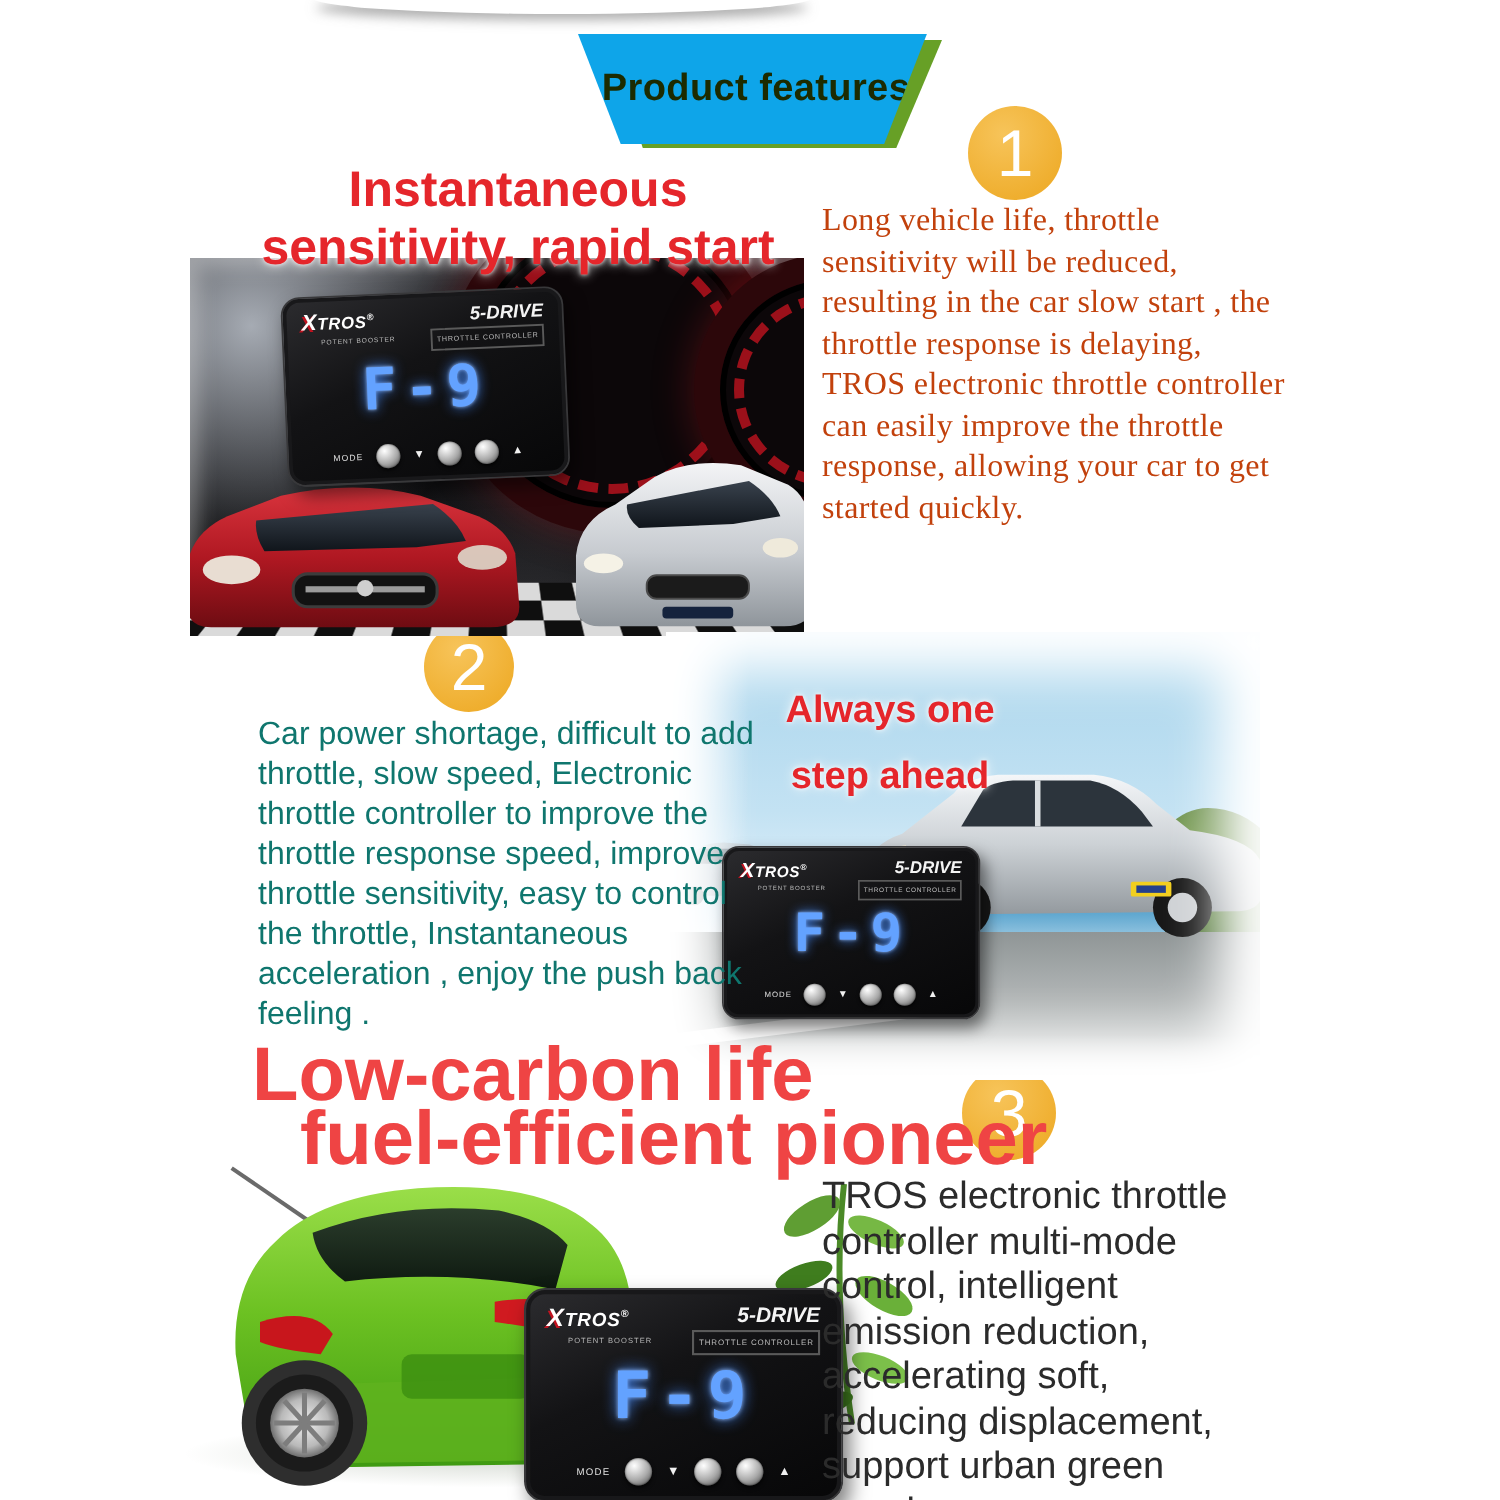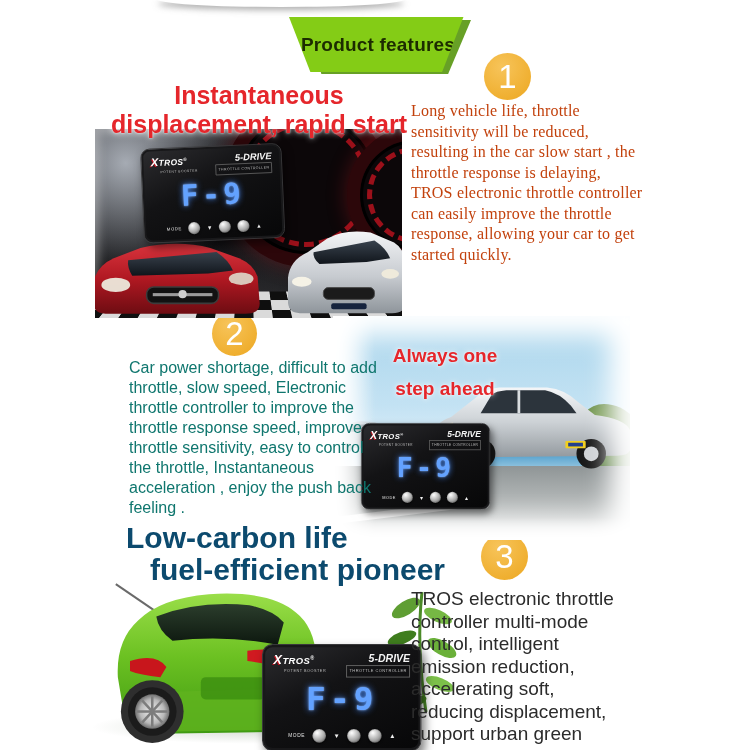--- a/index.html
+++ b/index.html
@@ -4,35 +4,35 @@
 <style>
   html,body{margin:0;padding:0;background:#fff;}
   .stage{position:relative;width:750px;height:750px;background:#ffffff;overflow:hidden;
          font-family:"Liberation Sans",sans-serif;}
   
   .top-curl{position:absolute;left:156px;top:-9px;width:250px;height:16px;border-radius:50%;
             box-shadow:0 5px 6px -2px rgba(110,110,110,.55);}
   
   .banner-shadow{position:absolute;left:295px;top:20px;width:176px;height:54px;background:#67a026;
                  clip-path:polygon(5% 0,100% 0,87% 100%,15% 100%);}
-  .banner{position:absolute;left:289px;top:17px;width:178px;height:55px;background:#84cc16;
+  .banner{position:absolute;left:289px;top:17px;width:178px;height:55px;background:#0ea5e9;
           clip-path:polygon(0 0,98% 0,86% 100%,12% 100%);display:flex;align-items:center;justify-content:center;}
   .banner span{font-size:19px;font-weight:600;color:#1c2b00;letter-spacing:.2px;}
   
   .step-circle{position:absolute;border-radius:50%;background:radial-gradient(circle at 38% 30%,#f7c45a,#efae2e 75%);
                color:#fff;display:flex;align-items:center;justify-content:center;font-size:33px;font-weight:400;}
   .c1{left:484px;top:53px;width:47px;height:47px;}
   .c2{left:212px;top:311px;width:45px;height:45px;}
   .c3{left:481px;top:533px;width:47px;height:47px;}
   
   .head-red{position:absolute;color:#e5262b;font-weight:bold;text-align:center;z-index:4;
             text-shadow:0 0 6px rgba(255,255,255,.9),0 0 2px rgba(255,255,255,.9);}
   .h1{left:103px;top:81px;width:312px;font-size:25px;line-height:29px;}
   .h2{left:350px;top:339px;width:190px;font-size:19px;line-height:33px;}
-  .head-green{position:absolute;left:126px;top:522px;color:#0c4a6e;font-weight:bold;font-size:30px;line-height:32px;z-index:4;}
+  .head-green{position:absolute;left:126px;top:522px;color:#ef4444;font-weight:bold;font-size:38px;line-height:32px;z-index:4;}
   .head-green .line2{margin-left:24px;}
   
   .para{position:absolute;color:#2e2e2e;z-index:5;}
   .p1{left:411px;top:101px;width:232px;font-family:"Liberation Serif",serif;font-size:16px;line-height:20.5px;
       letter-spacing:.2px;color:#c2410c;}
   .p2{left:129px;top:358px;width:248px;font-size:16px;line-height:20px;color:#0f766e;}
   .p3{left:411px;top:588px;width:212px;font-size:19px;line-height:22.5px;color:#2b2b2b;}
   
   .photo1{position:absolute;left:95px;top:129px;width:307px;height:189px;overflow:hidden;z-index:1;
           background:
@@ -109,21 +109,21 @@
   <div class="banner">
     <span>Product features</span>
   </div>
 
   <div class="step-circle c1">
     <span>1</span>
   </div>
 
   <div class="head-red h1">
     <div>Instantaneous</div>
-    <div>displacement, rapid start</div>
+    <div>sensitivity, rapid start</div>
   </div>
 
   <div class="para p1">Long vehicle life, throttle sensitivity will be reduced, resulting in the car slow start , the throttle response is delaying, TROS electronic throttle controller can easily improve the throttle response, allowing your car to get started quickly.</div>
 
   <div class="photo1">
     <div class="gauge g1">
         <div class="ticks"></div>
       </div>
     <div class="gauge g2">
         <div class="ticks"></div>

